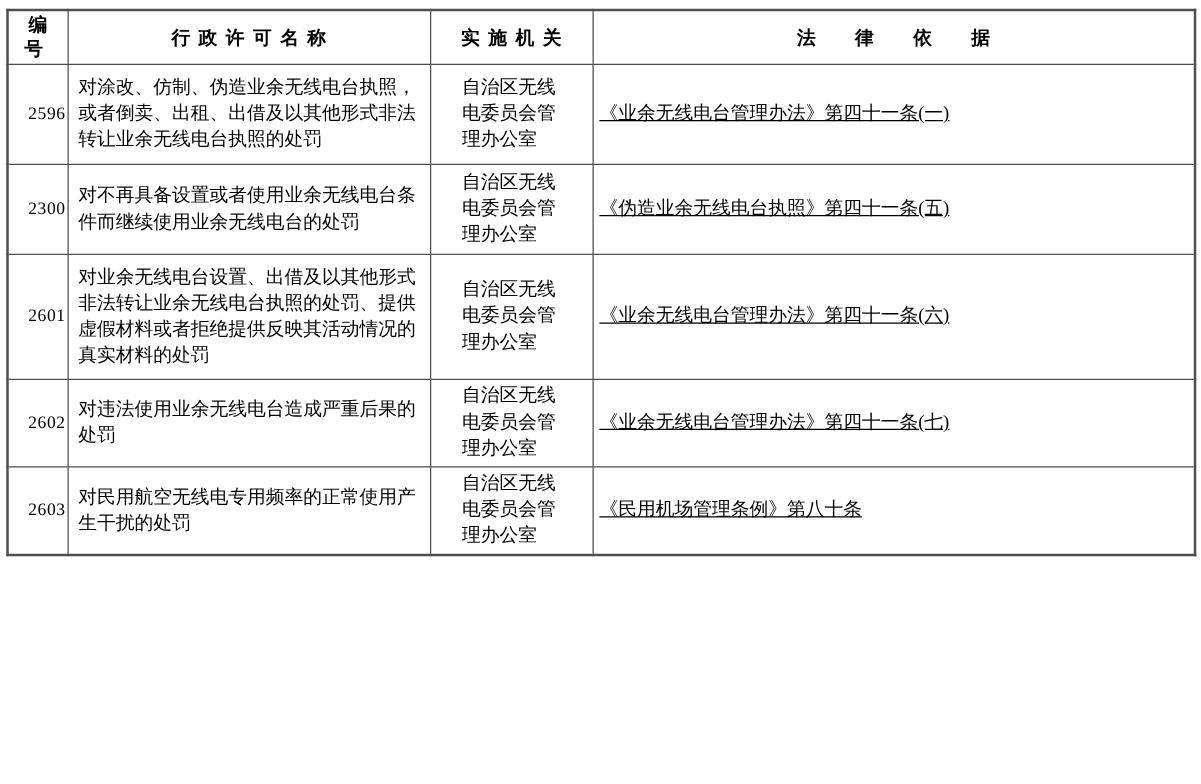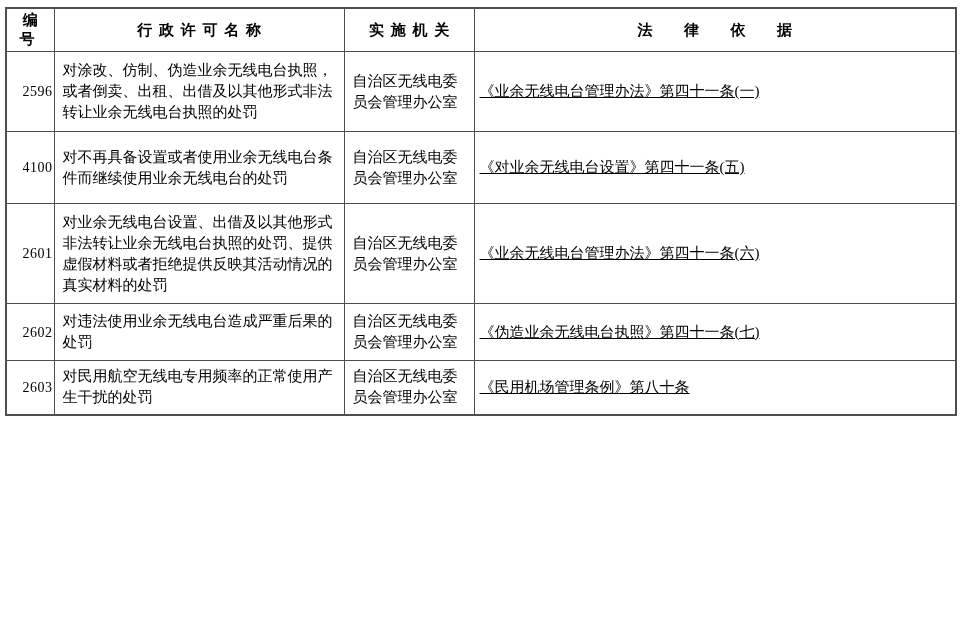--- a/index.html
+++ b/index.html
@@ -46,21 +46,21 @@
   .permits-table td {
     font-size: 15px;
     line-height: 21px;
   }
   td.c-id {
     text-align: right;
     font-size: 14px;
     letter-spacing: 0.5px;
   }
   td.c-name   { padding: 3px 8px; }
-  td.c-agency { padding: 3px 8px; }
+  td.c-agency { padding: 3px 25px; }
   td.c-legal  { padding: 3px 5px; text-decoration: underline; }
 
   
   tr.h-head  { height: 29px; }
   tr.r-2596  { height: 80px; }
   tr.r-2597  { height: 73px; }
   tr.r-2598  { height: 73px; }
   tr.r-2599  { height: 75px; }
   tr.r-2600  { height: 72px; }
   tr.r-2601  { height: 100px; }
@@ -87,36 +87,36 @@
       </tr>
     </thead>
     <tbody>
       <tr class="r-2596">
         <td class="c-id">2596</td>
         <td class="c-name">对涂改、仿制、伪造业余无线电台执照，或者倒卖、出租、出借及以其他形式非法转让业余无线电台执照的处罚</td>
         <td class="c-agency">自治区无线电委员会管理办公室</td>
         <td class="c-legal">《业余无线电台管理办法》第四十一条(一)</td>
       </tr>
       <tr class="r-2600">
-        <td class="c-id">4100</td>
+        <td class="c-id">2300</td>
         <td class="c-name">对不再具备设置或者使用业余无线电台条件而继续使用业余无线电台的处罚</td>
         <td class="c-agency">自治区无线电委员会管理办公室</td>
-        <td class="c-legal">《对业余无线电台设置》第四十一条(五)</td>
+        <td class="c-legal">《伪造业余无线电台执照》第四十一条(五)</td>
       </tr>
       <tr class="r-2601">
         <td class="c-id">2601</td>
         <td class="c-name">对业余无线电台设置、出借及以其他形式非法转让业余无线电台执照的处罚、提供虚假材料或者拒绝提供反映其活动情况的真实材料的处罚</td>
         <td class="c-agency">自治区无线电委员会管理办公室</td>
         <td class="c-legal">《业余无线电台管理办法》第四十一条(六)</td>
       </tr>
       <tr class="r-2602">
         <td class="c-id">2602</td>
         <td class="c-name">对违法使用业余无线电台造成严重后果的处罚</td>
         <td class="c-agency">自治区无线电委员会管理办公室</td>
-        <td class="c-legal">《伪造业余无线电台执照》第四十一条(七)</td>
+        <td class="c-legal">《业余无线电台管理办法》第四十一条(七)</td>
       </tr>
       <tr class="r-2603">
         <td class="c-id">2603</td>
         <td class="c-name">对民用航空无线电专用频率的正常使用产生干扰的处罚</td>
         <td class="c-agency">自治区无线电委员会管理办公室</td>
         <td class="c-legal">《民用机场管理条例》第八十条</td>
       </tr>
     </tbody>
   </table>
 </div>

